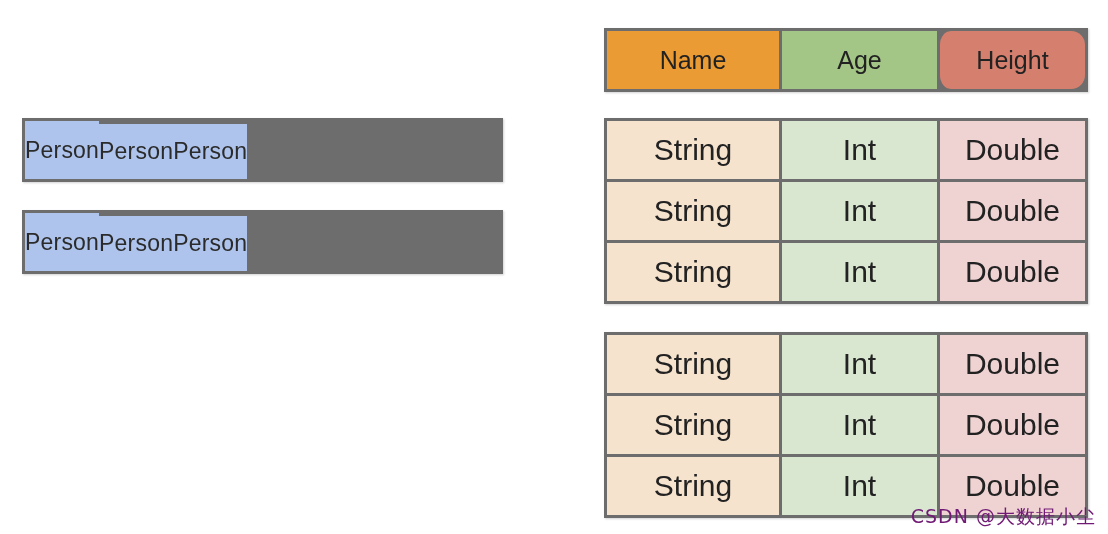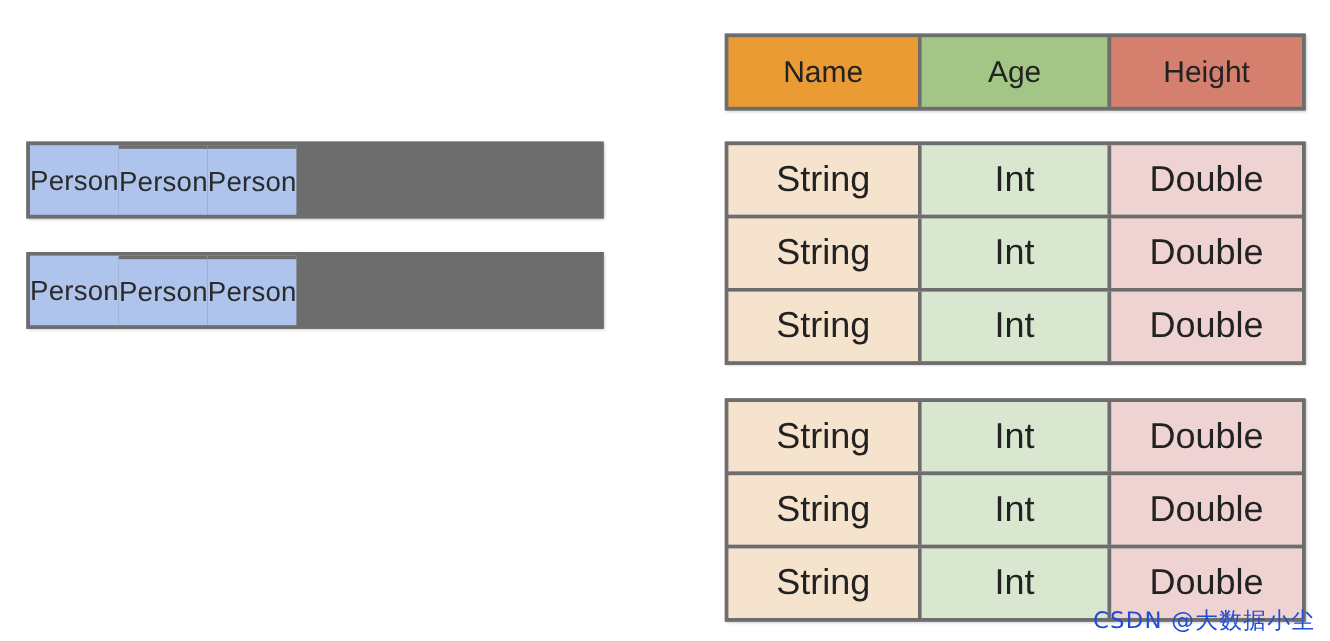--- a/index.html
+++ b/index.html
@@ -86,21 +86,21 @@
     display: flex;
     align-items: center;
     justify-content: center;
     color: #222222;
     font-size: 30px;
   }
   .schema-cell + .schema-cell {
     border-left: 3px solid #ffffff;
   }
   
-  .col-0 { width: 158px; text-align: right; }
+  .col-0 { width: 172px; text-align: right; }
   .col-1 { width: 158px; }
   .col-2 { flex: 1 1 auto; }
 
   .header-block {
     margin-bottom: 26px;
   }
   .header-block .schema-row { height: 58px; }
   .header-block .schema-cell { font-size: 25px; }
 
   .body-block + .body-block {
@@ -139,21 +139,21 @@
     </div>
 
   </div>
 
   <div class="schema-area">
 
     <div class="schema-block header-block" style="border-color: rgb(109, 109, 109); background-color: rgb(109, 109, 109);">
       <div class="schema-row">
         <div class="schema-cell col-0" style="background-color: rgb(235, 155, 51);">Name</div>
         <div class="schema-cell col-1" style="background-color: rgb(163, 197, 133); border-left-color: rgb(109, 109, 109);">Age</div>
-        <div class="schema-cell col-2" style="background-color: rgb(213, 128, 110); border-left-color: rgb(109, 109, 109);">Height</div>
+        <div class="schema-cell col-2" style="background-color: rgb(213, 128, 110); border-left-color: rgb(109, 109, 109); border-radius: 14px;">Height</div>
       </div>
     </div>
 
     <div class="schema-block body-block" style="border-color: rgb(109, 109, 109); background-color: rgb(109, 109, 109);">
       <div class="schema-row">
         <div class="schema-cell col-0" style="background-color: rgb(246, 227, 205);">String</div>
         <div class="schema-cell col-1" style="background-color: rgb(217, 231, 208); border-left-color: rgb(109, 109, 109);">Int</div>
         <div class="schema-cell col-2" style="background-color: rgb(239, 210, 210); border-left-color: rgb(109, 109, 109);">Double</div>
       </div>
       <div class="schema-row" style="border-top-color: rgb(109, 109, 109);">
@@ -181,15 +181,15 @@
       </div>
       <div class="schema-row" style="border-top-color: rgb(109, 109, 109);">
         <div class="schema-cell col-0" style="background-color: rgb(246, 227, 205);">String</div>
         <div class="schema-cell col-1" style="background-color: rgb(217, 231, 208); border-left-color: rgb(109, 109, 109);">Int</div>
         <div class="schema-cell col-2" style="background-color: rgb(239, 210, 210); border-left-color: rgb(109, 109, 109);">Double</div>
       </div>
     </div>
 
   </div>
 
-  <div class="watermark" style="color: #1d4ed8; margin-left: 18px;">CSDN @大数据小尘</div>
+  <div class="watermark" style="color: #701a75; margin-left: 18px;">CSDN @大数据小尘</div>
 
 </div>
 
 </body></html>

